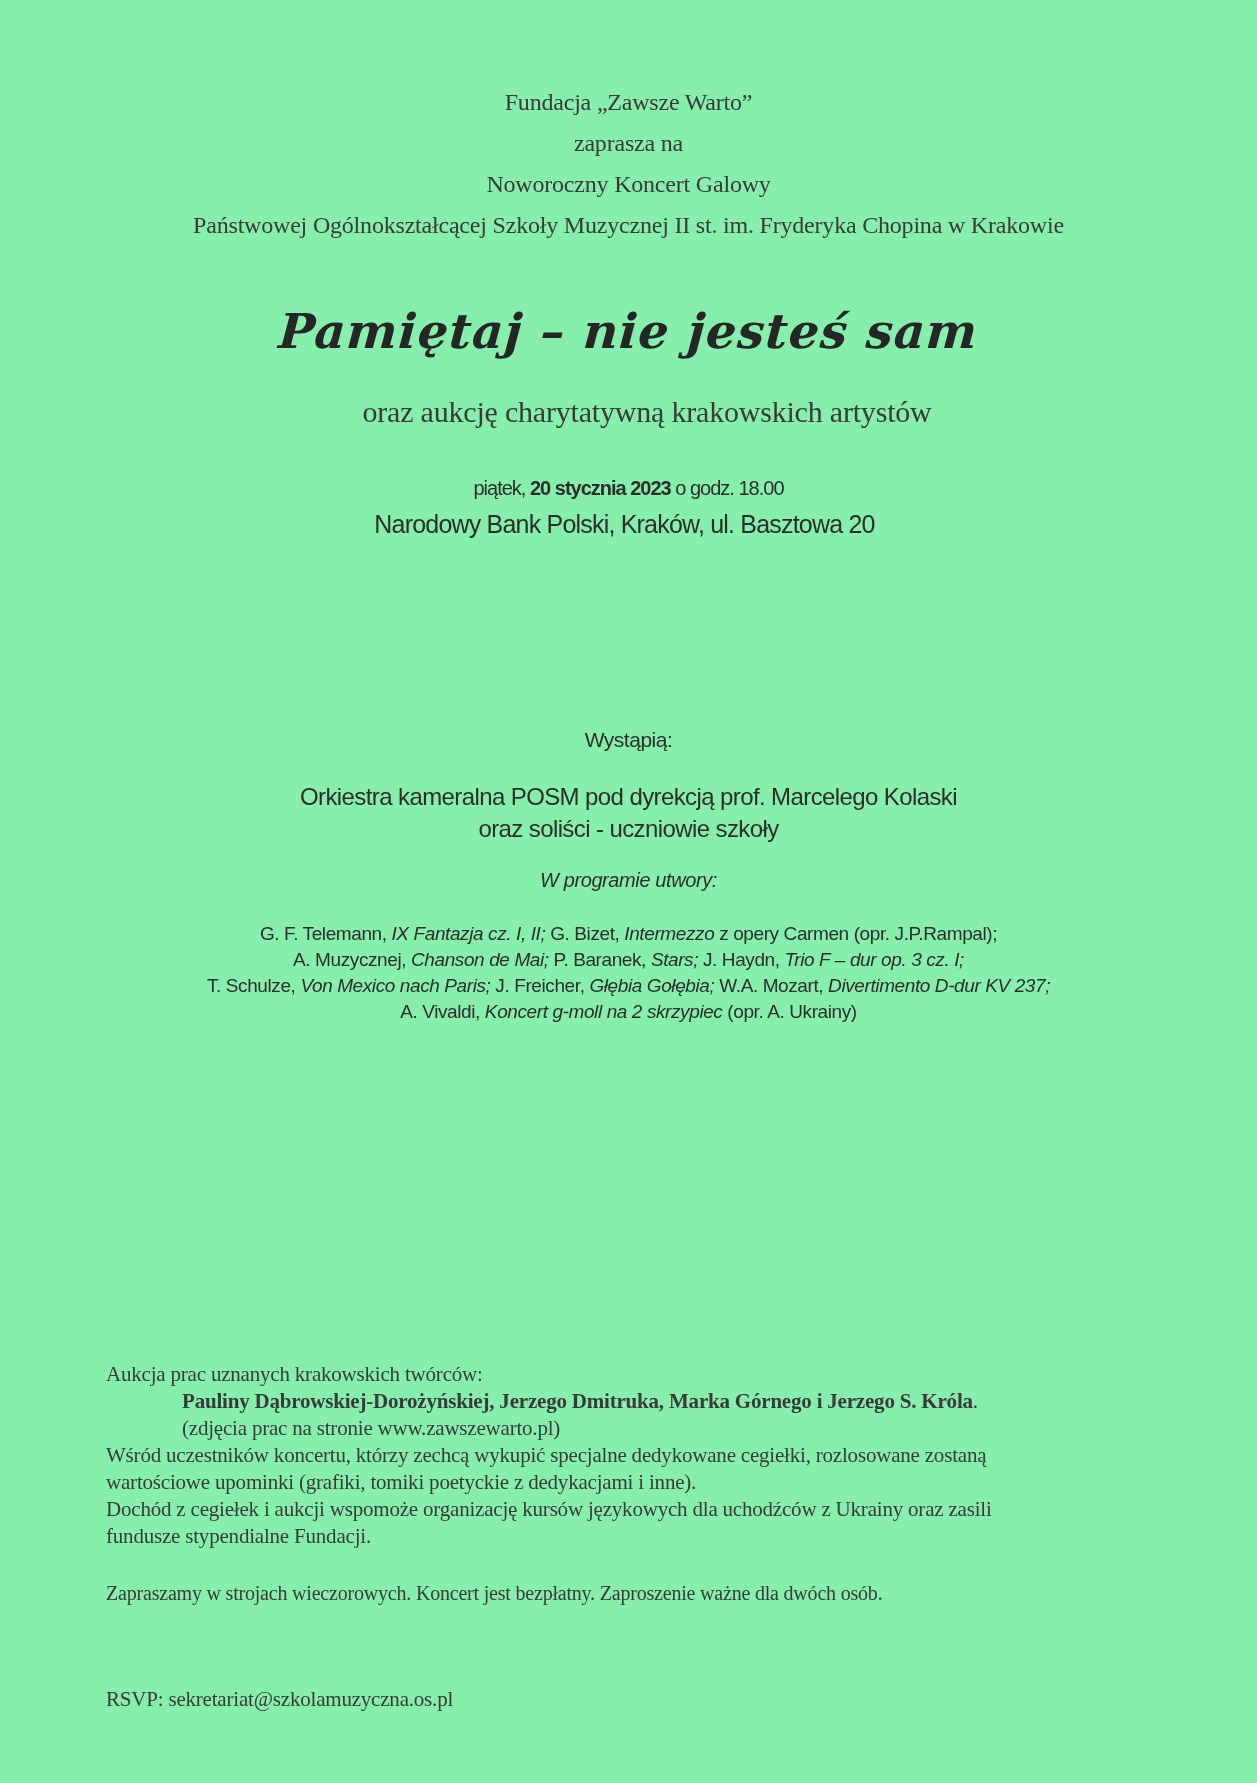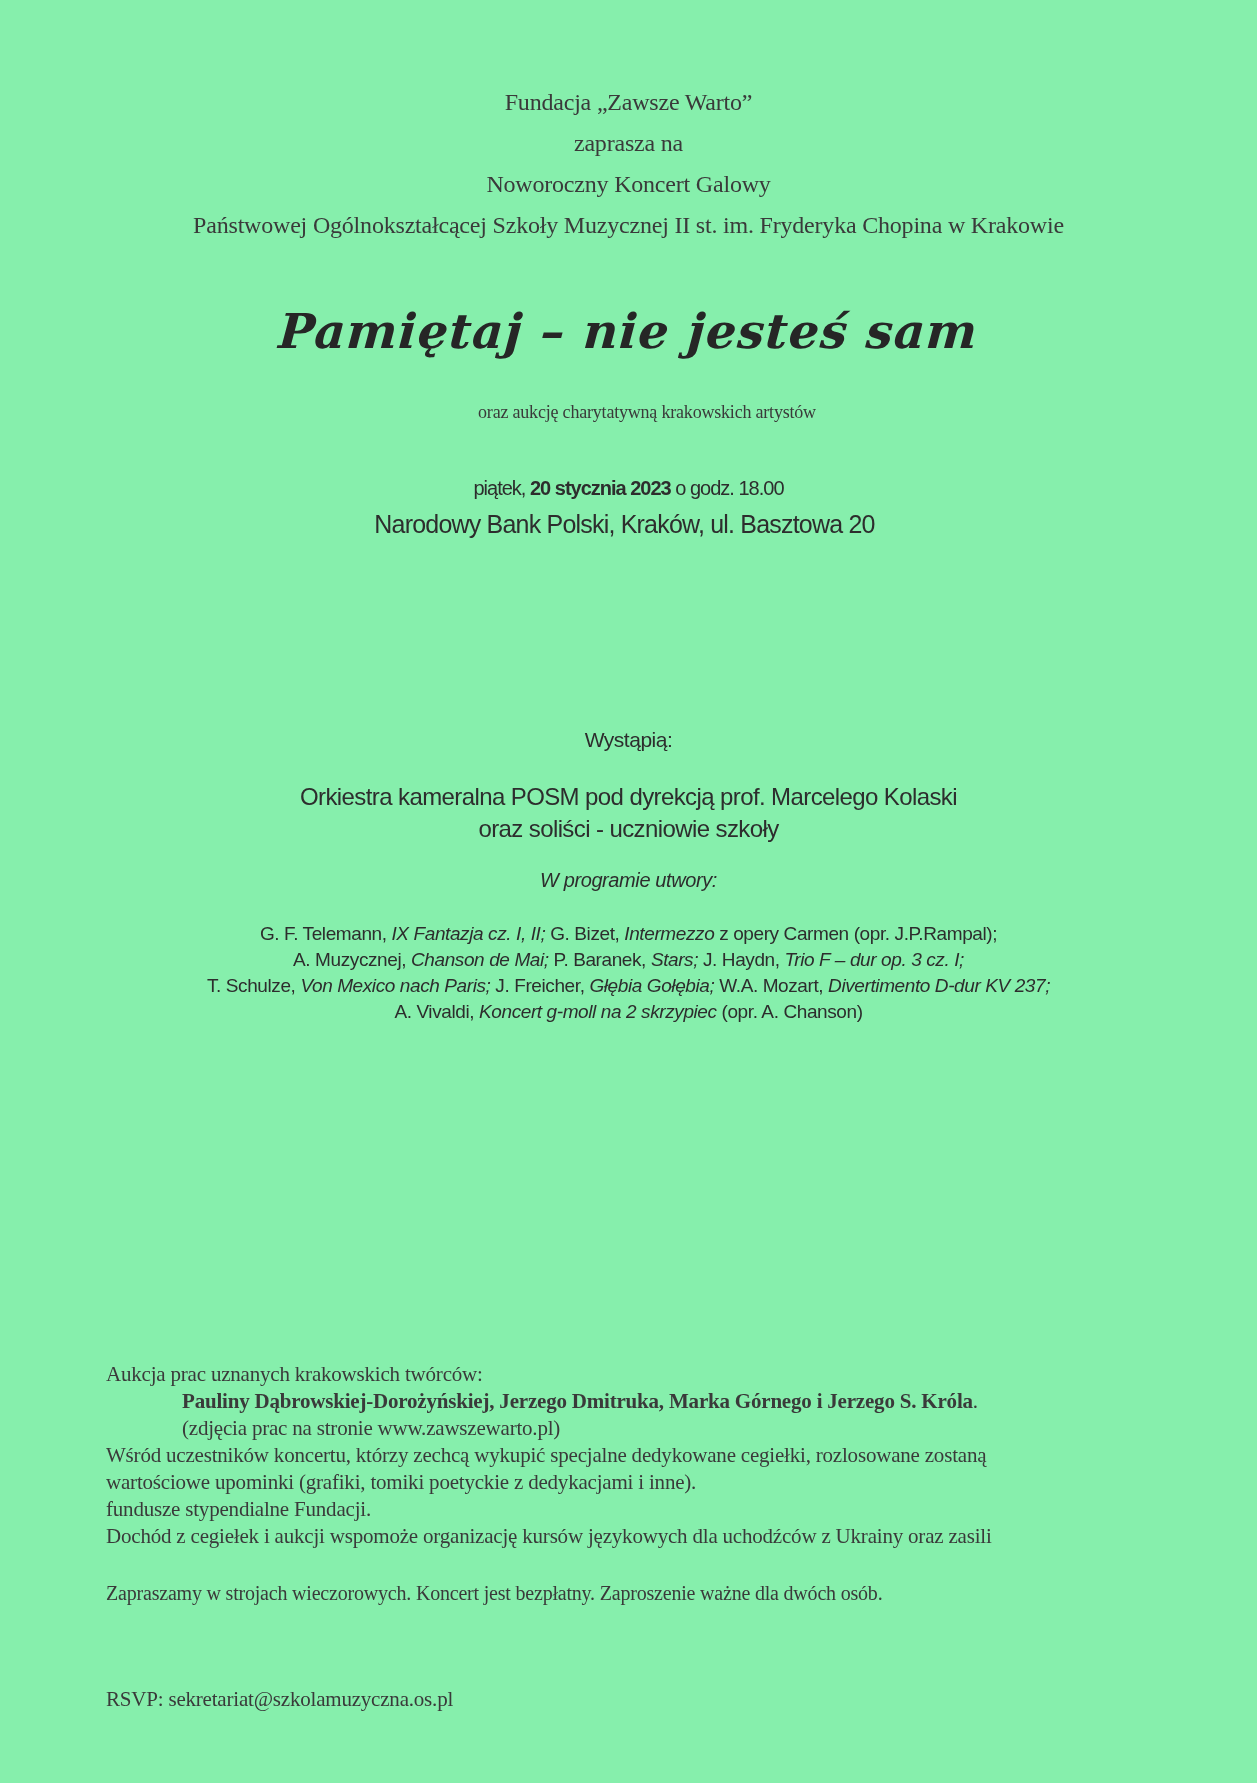--- a/index.html
+++ b/index.html
@@ -26,21 +26,21 @@
     text-align: center;
     font-family: "DejaVu Serif", serif;
     font-style: italic; font-weight: 600;
     font-size: 48px; line-height: 90px;
     color: #262626; letter-spacing: 1px;
     transform: skewX(-4deg);
   }
   .subtitle {
     position: absolute; top: 396px; left: 0; right: 0;
     text-align: center;
-    font-size: 18px; line-height: 32px; padding-left: 37px;
+    font-size: 30px; line-height: 32px; padding-left: 37px;
   }
   .date-line {
     position: absolute; top: 470px; left: 0; right: 0;
     text-align: center;
     font-size: 20px; line-height: 36px; letter-spacing: -1px;
   }
   .venue-line {
     position: absolute; top: 508px; left: 0; right: 8px;
     text-align: center;
     font-size: 25px; line-height: 32px; letter-spacing: -0.8px;
@@ -106,30 +106,30 @@
     <div>Orkiestra kameralna POSM pod dyrekcją prof. Marcelego Kolaski</div>
     <div>oraz soliści - uczniowie szkoły</div>
   </div>
 
   <div class="program-heading sans">W programie utwory:</div>
 
   <div class="program-block sans">
     <div class="program-line"><span>G. F. Telemann, </span><span style="font-style: italic;">IX Fantazja cz. I, II;</span><span> G. Bizet, </span><span style="font-style: italic;">Intermezzo</span><span> z opery Carmen (opr. J.P.Rampal);</span></div>
     <div class="program-line"><span>A. Muzycznej, </span><span style="font-style: italic;">Chanson de Mai;</span><span> P. Baranek, </span><span style="font-style: italic;">Stars;</span><span> J. Haydn, </span><span style="font-style: italic;">Trio F – dur op. 3 cz. I;</span></div>
     <div class="program-line"><span>T. Schulze, </span><span style="font-style: italic;">Von Mexico nach Paris;</span><span> J. Freicher, </span><span style="font-style: italic;">Głębia Gołębia;</span><span> W.A. Mozart, </span><span style="font-style: italic;">Divertimento D-dur KV 237;</span></div>
-    <div class="program-line"><span>A. Vivaldi, </span><span style="font-style: italic;">Koncert g-moll na 2 skrzypiec</span><span> (opr. A. Chanson)</span></div>
+    <div class="program-line"><span>A. Vivaldi, </span><span style="font-style: italic;">Koncert g-moll na 2 skrzypiec</span><span> (opr. A. Ukrainy)</span></div>
   </div>
 
   <div class="auction-block serif">
     <div>Aukcja prac uznanych krakowskich twórców:</div>
     <div class="indent"><span style="font-weight: bold;">Pauliny Dąbrowskiej-Dorożyńskiej, Jerzego Dmitruka, Marka Górnego i Jerzego S. Króla</span><span>.</span></div>
     <div class="indent">(zdjęcia prac na stronie www.zawszewarto.pl)</div>
     <div>Wśród uczestników koncertu, którzy zechcą wykupić specjalne dedykowane cegiełki, rozlosowane zostaną</div>
     <div>wartościowe upominki (grafiki, tomiki poetyckie z dedykacjami i inne).</div>
+    <div>Dochód z cegiełek i aukcji wspomoże organizację kursów językowych dla uchodźców z Ukrainy oraz zasili</div>
     <div>fundusze stypendialne Fundacji.</div>
-    <div>Dochód z cegiełek i aukcji wspomoże organizację kursów językowych dla uchodźców z Ukrainy oraz zasili</div>
   </div>
 
   <div class="dress-note serif">Zapraszamy w strojach wieczorowych. Koncert jest bezpłatny. Zaproszenie ważne dla dwóch osób.</div>
 
   <div class="rsvp-line serif">RSVP: sekretariat@szkolamuzyczna.os.pl</div>
 
 </div>
 
 </body></html>

